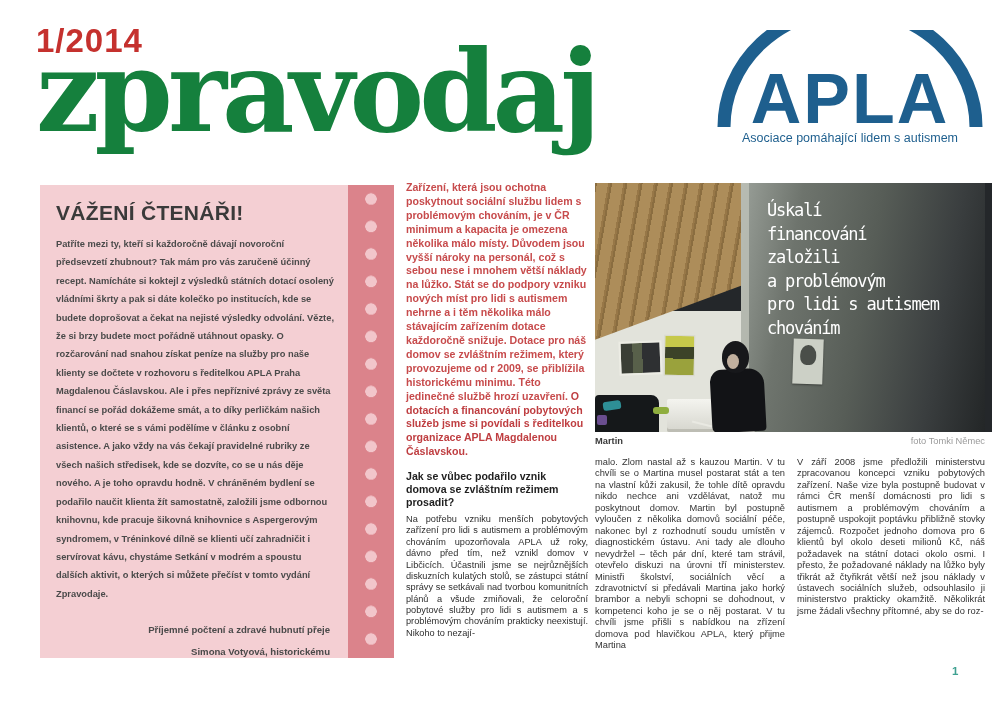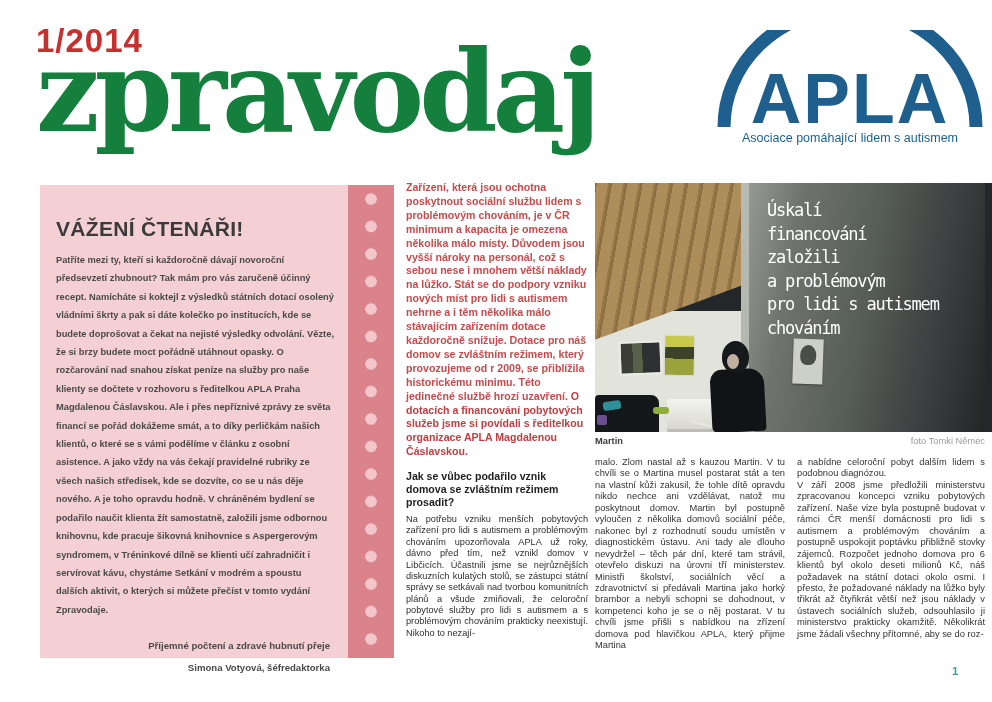--- a/index.html
+++ b/index.html
@@ -13,21 +13,21 @@
 
   
   .logo{position:absolute;left:712px;top:30px;width:276px;text-align:center;}
   .logo svg{display:block;margin:0 auto;}
   .logo-subtitle{font-size:12.5px;color:#1e5f8e;margin-top:1px;}
   .logo-bar{margin-top:3px;background:#1e5f8e;color:#ffffff;font-weight:bold;font-size:13px;
             letter-spacing:3.5px;padding:3px 0 4px 0;}
 
   
   .editorial{position:absolute;left:40px;top:185px;width:308px;height:473px;background:#f4cfd3;
-             box-sizing:border-box;padding:32px 14px 0 16px;color:#474747;}
+             box-sizing:border-box;padding:16px 14px 0 16px;color:#474747;}
   .editorial-heading{font-size:21px;font-weight:bold;color:#3a3a3a;letter-spacing:0.3px;}
   .editorial-body{margin-top:10px;font-size:9.3px;font-weight:bold;line-height:18.4px;color:#4a4a4a;}
   .editorial-signoff{margin-top:16px;text-align:right;font-size:9.6px;font-weight:bold;
                      line-height:22px;color:#4a4a4a;padding-right:4px;}
 
   
   .perforation{position:absolute;left:348px;top:185px;width:46px;height:473px;background:#db838b;
     background-image:radial-gradient(circle 6px at 23px 14px,#f2c6cb 5.5px,rgba(0,0,0,0) 6px);
     background-size:46px 27.5px;background-repeat:repeat-y;}
 
@@ -98,21 +98,21 @@
       <text x="138" y="93" text-anchor="middle" font-family="Liberation Sans, sans-serif" font-size="70" font-weight="bold" fill="#1e5f8e" stroke="#ffffff" stroke-width="5" paint-order="stroke" letter-spacing="2">APLA</text>
     </svg>
     <div class="logo-subtitle">Asociace pomáhající lidem s autismem</div>
   </div>
 
   <div class="editorial">
     <div class="editorial-heading">VÁŽENÍ ČTENÁŘI!</div>
     <div class="editorial-body">Patříte mezi ty, kteří si každoročně dávají novoroční předsevzetí zhubnout? Tak mám pro vás zaručeně účinný recept. Namícháte si koktejl z výsledků státních dotací osolený vládními škrty a pak si dáte kolečko po institucích, kde se budete doprošovat a čekat na nejisté výsledky odvolání. Vězte, že si brzy budete moct pořádně utáhnout opasky. O rozčarování nad snahou získat peníze na služby pro naše klienty se dočtete v rozhovoru s ředitelkou APLA Praha Magdalenou Čáslavskou. Ale i přes nepříznivé zprávy ze světa financí se pořád dokážeme smát, a to díky perličkám našich klientů, o které se s vámi podělíme v článku z osobní asistence. A jako vždy na vás čekají pravidelné rubriky ze všech našich středisek, kde se dozvíte, co se u nás děje nového. A je toho opravdu hodně. V chráněném bydlení se podařilo naučit klienta žít samostatně, založili jsme odbornou knihovnu, kde pracuje šikovná knihovnice s Aspergerovým syndromem, v Tréninkové dílně se klienti učí zahradničit i servírovat kávu, chystáme Setkání v modrém a spoustu dalších aktivit, o kterých si můžete přečíst v tomto vydání Zpravodaje.</div>
     <div class="editorial-signoff">
       <div>Příjemné počtení a zdravé hubnutí přeje</div>
-      <div>Simona Votyová, šéfredaktorka</div>
+      <div>Simona Votyová, historickému</div>
     </div>
   </div>
 
   <div class="perforation"></div>
 
   <div class="midcol">
     <div class="perex">
       <span>Zařízení, která jsou ochotna poskytnout sociální službu lidem s problémovým chováním, je v ČR minimum a kapacita je omezena několika málo místy. Důvodem jsou vyšší nároky na personál, což s sebou nese i mnohem větší náklady na lůžko. Stát se do podpory vzniku nových míst pro lidi s autismem nehrne a i těm několika málo stávajícím zařízením dotace každoročně snižuje. Dotace pro náš domov se zvláštním režimem, který provozujeme od r 2009, se přiblížila historickému minimu. Této jedinečné službě hrozí uzavření.</span>
       <span class="perex-bold">O dotacích a financování pobytových služeb jsme si povídali s ředitelkou organizace APLA Magdalenou Čáslavskou.</span>
     </div>
@@ -149,19 +149,18 @@
     </div>
   </div>
 
   <div class="caption-row">
     <span class="caption-name">Martin</span>
     <span class="caption-credit">foto Tomki Němec</span>
   </div>
 
   <div class="col-left">malo. Zlom nastal až s kauzou Martin. V tu chvíli se o Martina musel postarat stát a ten na vlastní kůži zakusil, že tohle dítě opravdu nikdo nechce ani vzdělávat, natož mu poskytnout domov. Martin byl postupně vyloučen z několika domovů sociální péče, nakonec byl z rozhodnutí soudu umístěn v diagnostickém ústavu. Ani tady ale dlouho nevydržel – těch pár dní, které tam strávil, otevřelo diskuzi na úrovni tří ministerstev. Ministři školství, sociálních věcí a zdravotnictví si předávali Martina jako horký brambor a nebyli schopni se dohodnout, v kompetenci koho je se o něj postarat. V tu chvíli jsme přišli s nabídkou na zřízení domova pod hlavičkou APLA, který přijme Martina</div>
   <div class="col-right">
-    <p>a nabídne celoroční pobyt dalším lidem s podobnou diagnózou.</p>
     <p>V září 2008 jsme předložili ministerstvu zpracovanou koncepci vzniku pobytových zařízení. Naše vize byla postupně budovat v rámci ČR menší domácnosti pro lidi s autismem a problémovým chováním a postupně uspokojit poptávku přibližně stovky zájemců. Rozpočet jednoho domova pro 6 klientů byl okolo deseti milionů Kč, náš požadavek na státní dotaci okolo osmi. I přesto, že požadované náklady na lůžko byly třikrát až čtyřikrát větší než jsou náklady v ústavech sociálních služeb, odsouhlasilo ji ministerstvo prakticky okamžitě. Několikrát jsme žádali všechny přítomné, aby se do roz-</p>
   </div>
 
   <div class="page-number">1</div>
 
 </div>
 
 </body></html>

